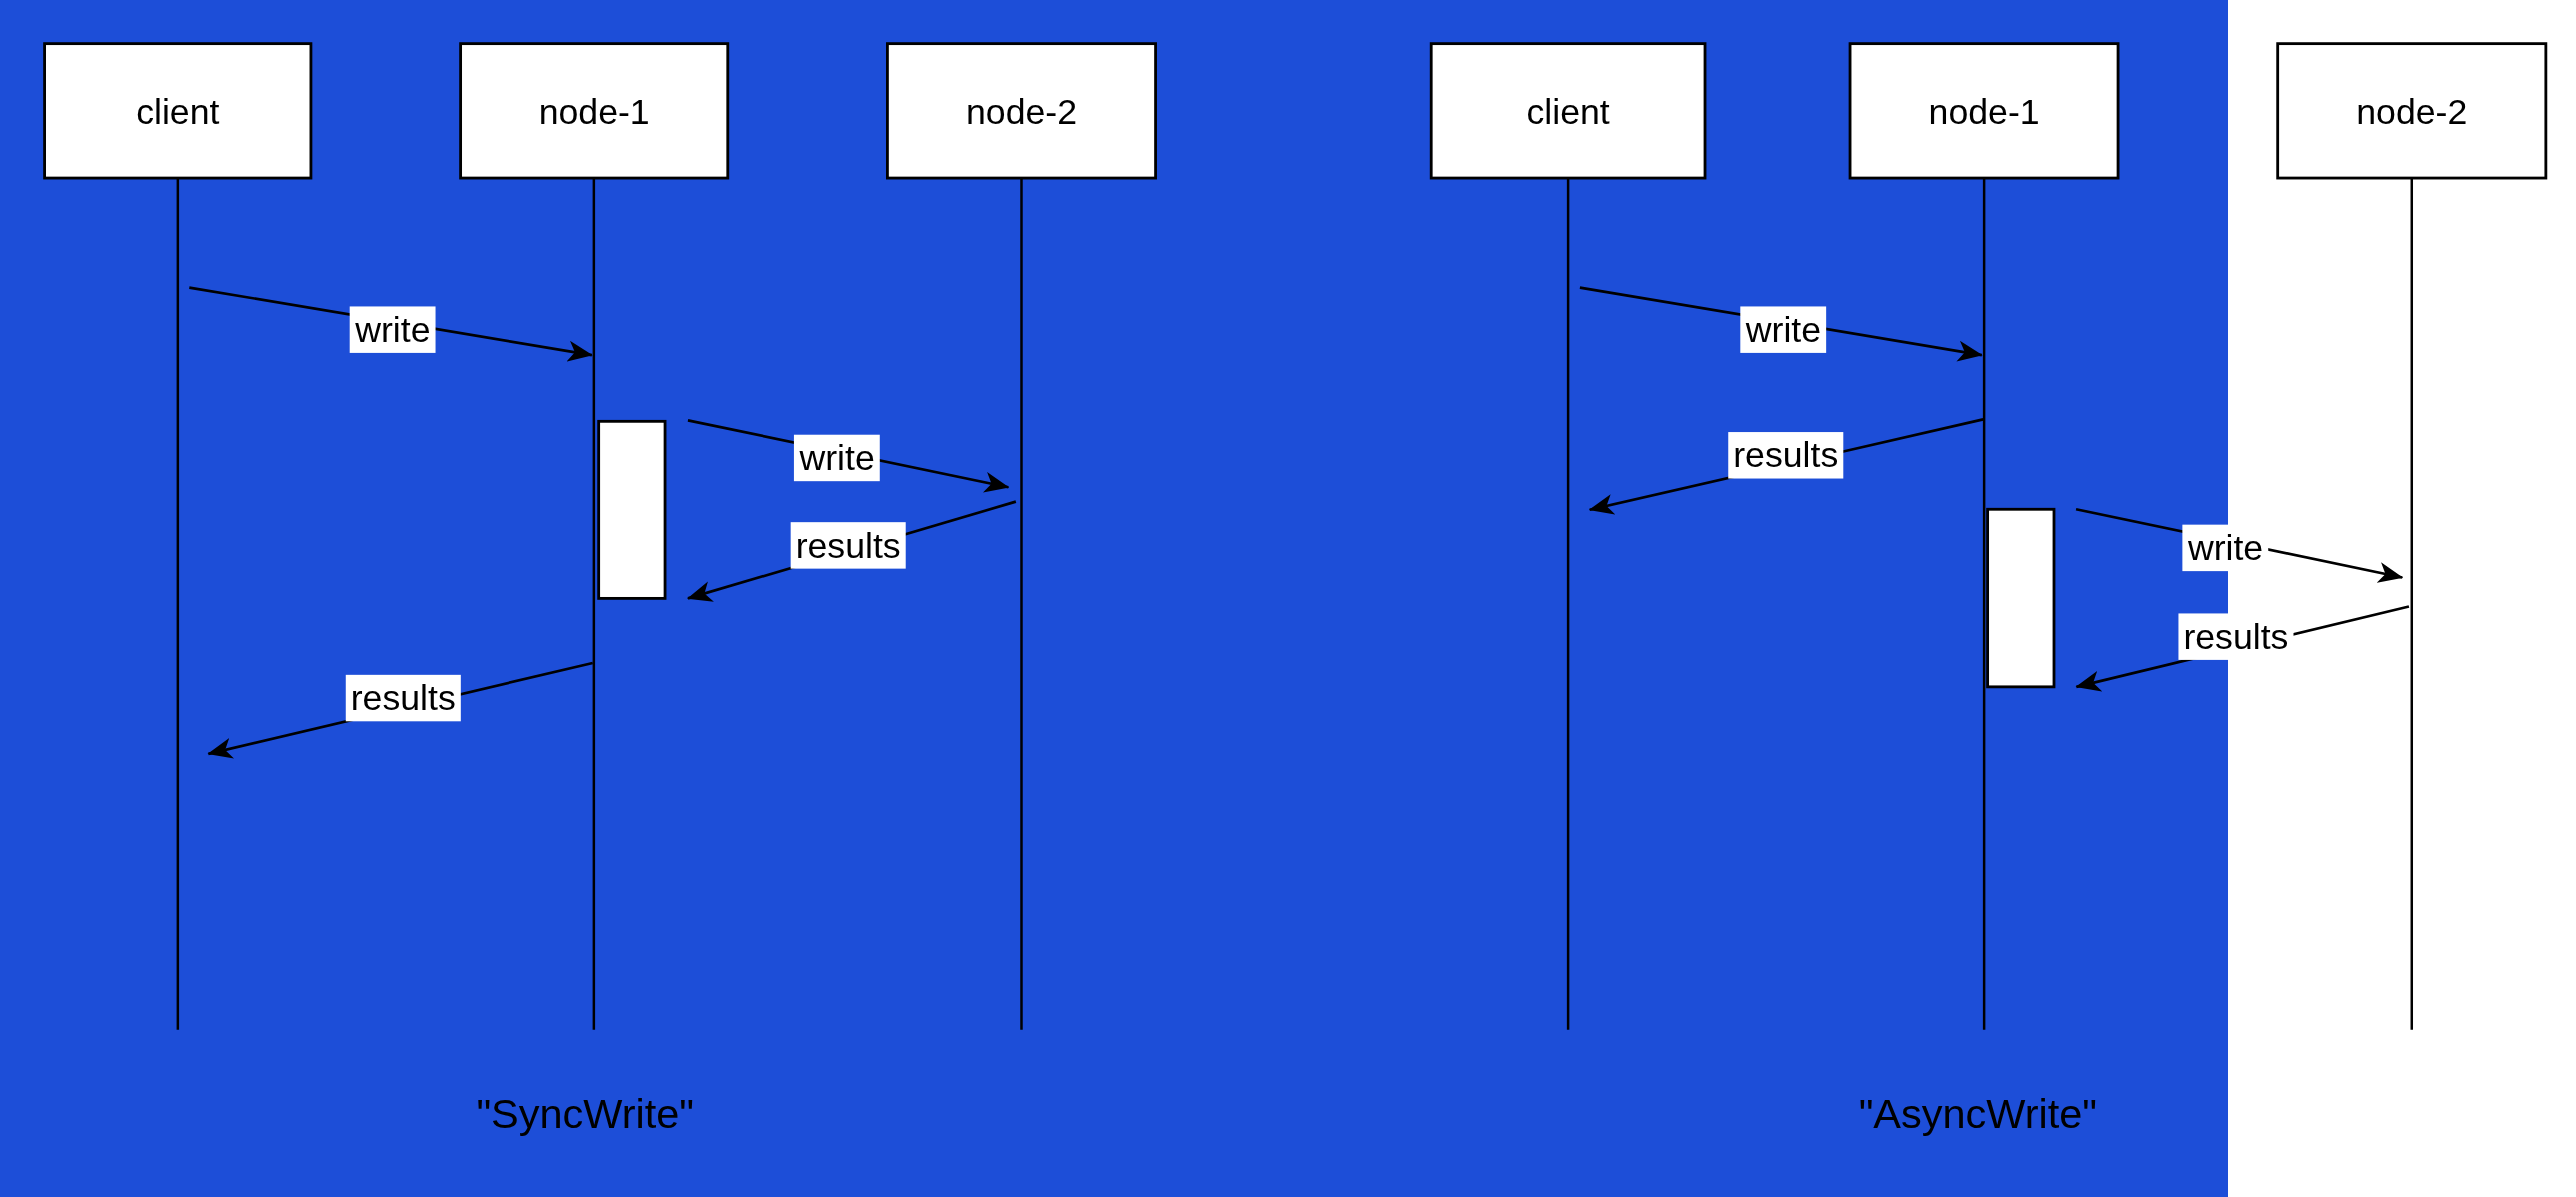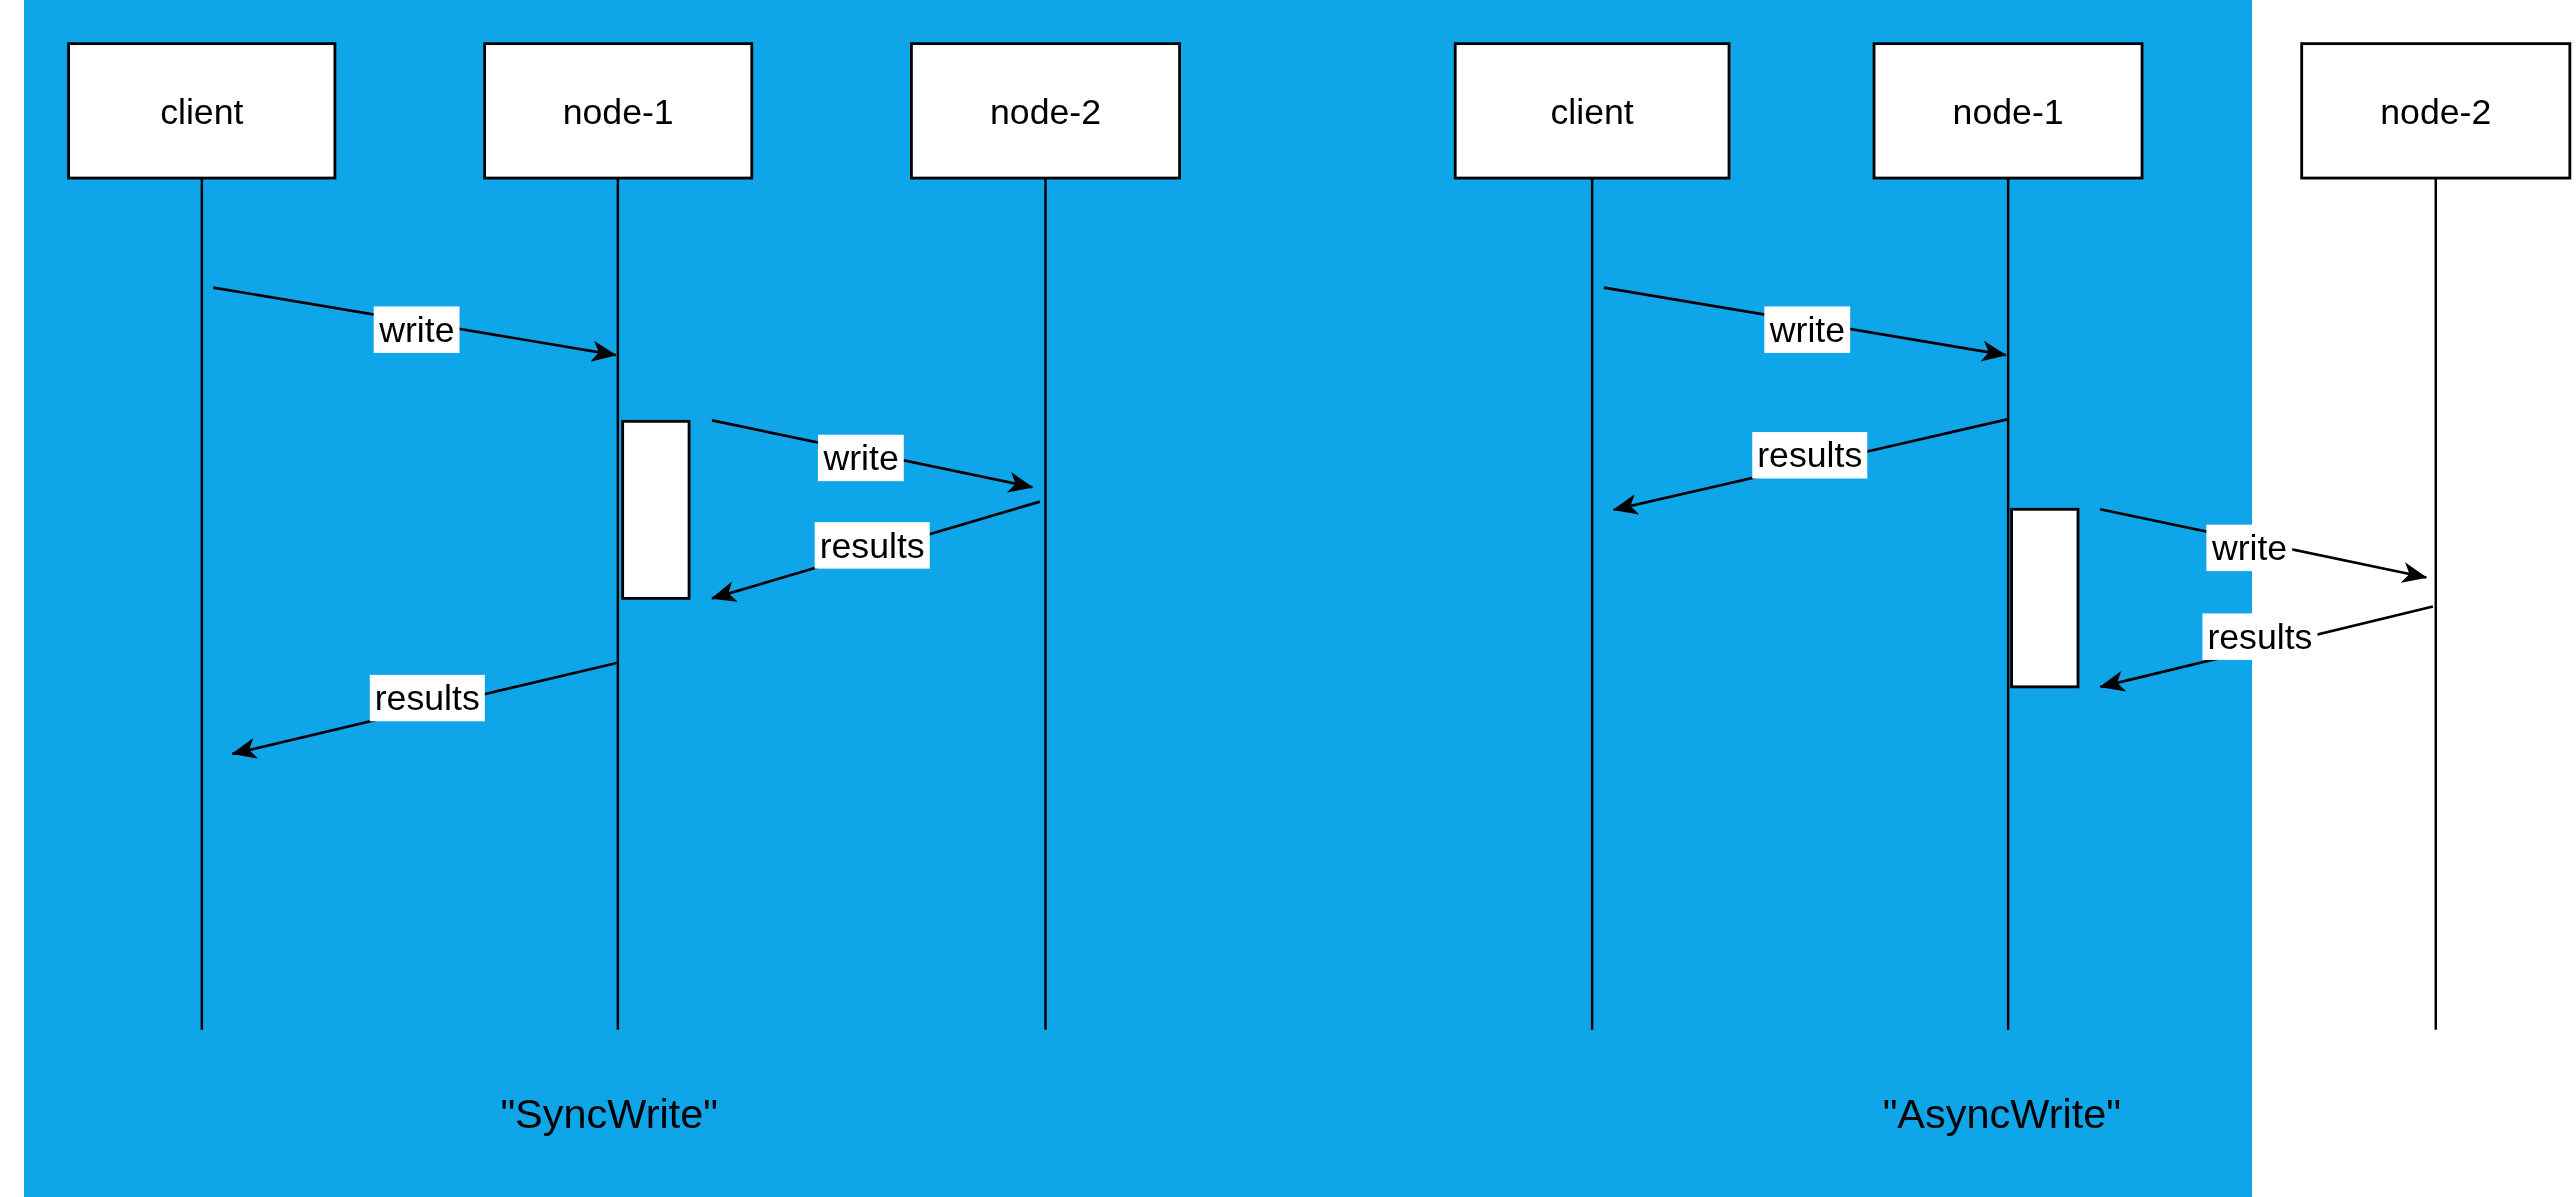--- a/index.html
+++ b/index.html
@@ -3,22 +3,21 @@
 <meta charset="utf-8">
 <style>
   html, body {
     margin: 0;
     padding: 0;
     background: #ffffff;
   }
   .canvas-wrap {
     width: 2228px;
     height: 1197px;
-    background: #0ea5e9;
-    margin-left: 24px;
+    background: #1d4ed8;
   }
   svg {
     display: block;
     font-family: "Liberation Sans", sans-serif;
   }
   .actor-box {
     fill: #ffffff;
     stroke: #000000;
     stroke-width: 1.7;
   }

